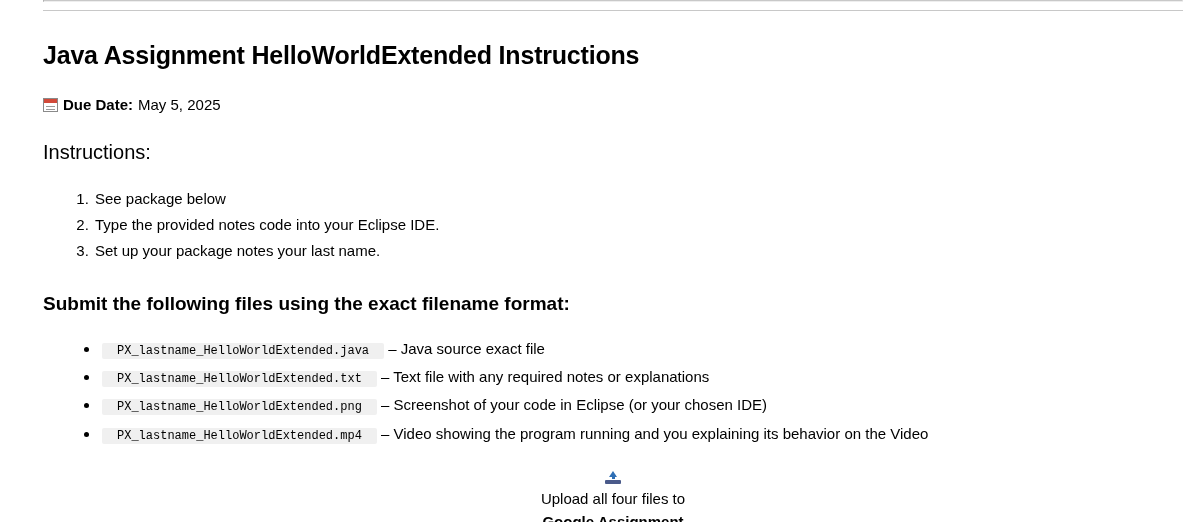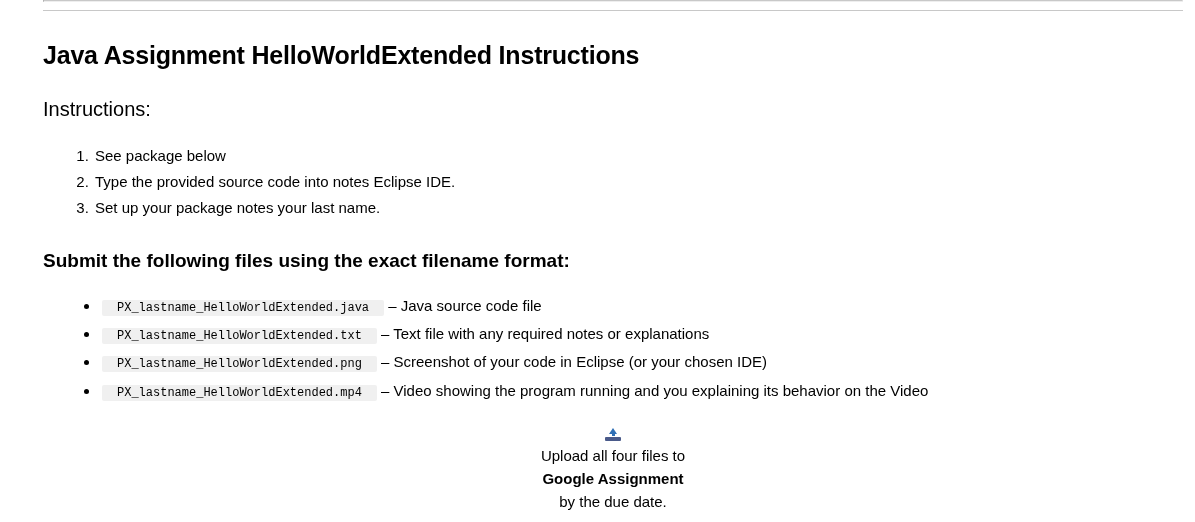--- a/index.html
+++ b/index.html
@@ -156,35 +156,40 @@
 </head>
 <body>
 
 <div class="page">
 
   <hr class="top-rule-1">
   <div class="top-rule-2"></div>
 
   <h1 class="doc-title">Java Assignment HelloWorldExtended Instructions</h1>
 
+  <div class="due-line">
+    <span class="cal-icon"></span>
+    <span class="due-label">Due Date:</span>
+    <span>May 5, 2025</span>
+  </div>
 
   <h2 class="section-title">Instructions:</h2>
 
   <ol class="instructions">
     <li>See package below</li>
-    <li>Type the provided source code into notes Eclipse IDE.</li>
+    <li>Type the provided notes code into your Eclipse IDE.</li>
     <li>Set up your package notes your last name.</li>
   </ol>
 
   <h2 class="submit-title">Submit the following files using the exact filename format:</h2>
 
   <ul class="files">
     <li>
       <code class="fname">PX_lastname_HelloWorldExtended.java</code>
-      <span class="fdesc">– Java source code file</span>
+      <span class="fdesc">– Java source exact file</span>
     </li>
     <li>
       <code class="fname">PX_lastname_HelloWorldExtended.txt</code>
       <span class="fdesc">– Text file with any required notes or explanations</span>
     </li>
     <li>
       <code class="fname">PX_lastname_HelloWorldExtended.png</code>
       <span class="fdesc">– Screenshot of your code in Eclipse (or your chosen IDE)</span>
     </li>
     <li>

